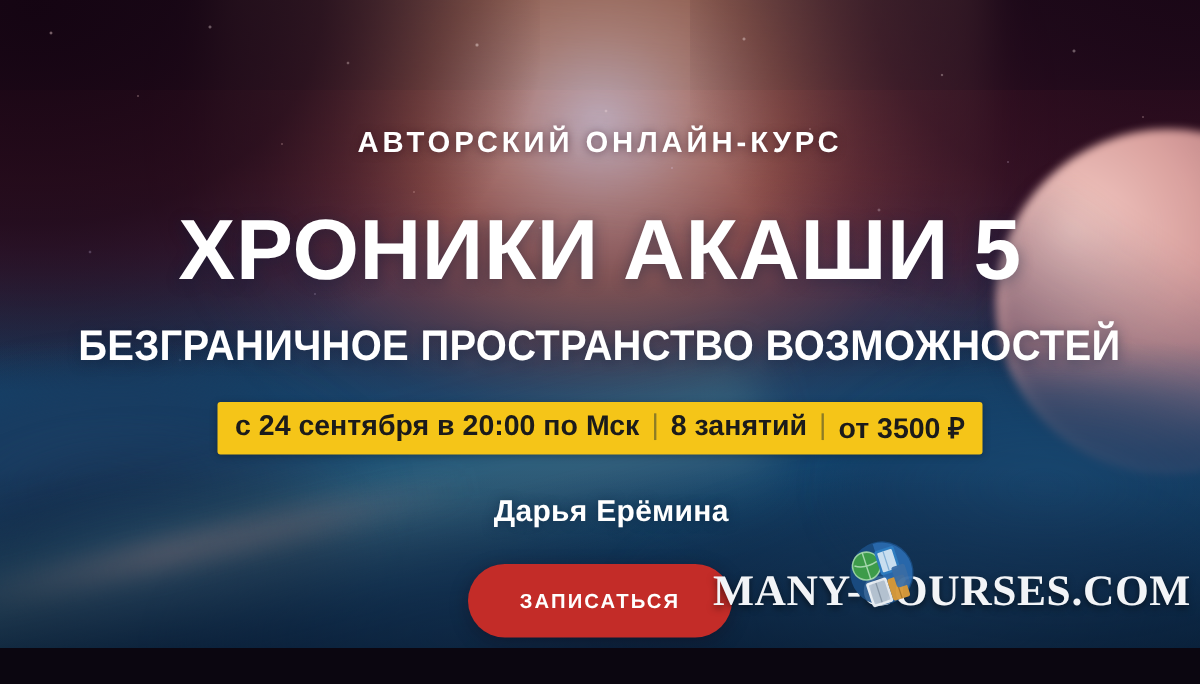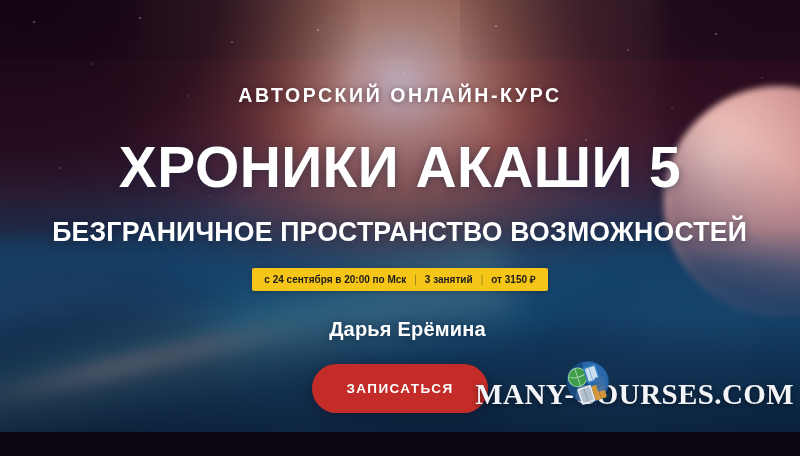--- a/index.html
+++ b/index.html
@@ -302,21 +302,21 @@
     color: #ffffff;
     white-space: nowrap;
     transform: scaleX(0.935);
     text-shadow: 0 2px 8px rgba(12,36,64,0.5);
   }
 
   .infobar {
     margin-top: 20px;
     background: #f5c518;
     color: #1b1b1b;
-    font-size: 10px;
+    font-size: 19px;
     font-weight: bold;
     padding: 4px 12px 5px 12px;
     border-radius: 2px;
     white-space: nowrap;
     display: flex;
     align-items: center;
     gap: 8px;
     box-shadow: 0 1px 5px rgba(0,0,0,0.25);
   }
   .infobar .sep {
@@ -408,23 +408,23 @@
 
     <div class="eyebrow">АВТОРСКИЙ ОНЛАЙН-КУРС</div>
 
     <div class="title">ХРОНИКИ АКАШИ 5</div>
 
     <div class="subtitle">БЕЗГРАНИЧНОЕ ПРОСТРАНСТВО ВОЗМОЖНОСТЕЙ</div>
 
     <div class="infobar">
       <span>с 24 сентября в 20:00 по Мск</span>
       <span class="sep">|</span>
-      <span>3 занятий</span>
+      <span>8 занятий</span>
       <span class="sep">|</span>
-      <span>от 3150 ₽</span>
+      <span>от 3500 ₽</span>
     </div>
 
     <div class="author">Дарья Ерёмина</div>
 
     <button class="cta">ЗАПИСАТЬСЯ</button>
   </div>
 
   <div class="watermark">
     <svg class="wm-icon" viewBox="0 0 64 64">
       <g transform="rotate(-18 32 32)">

